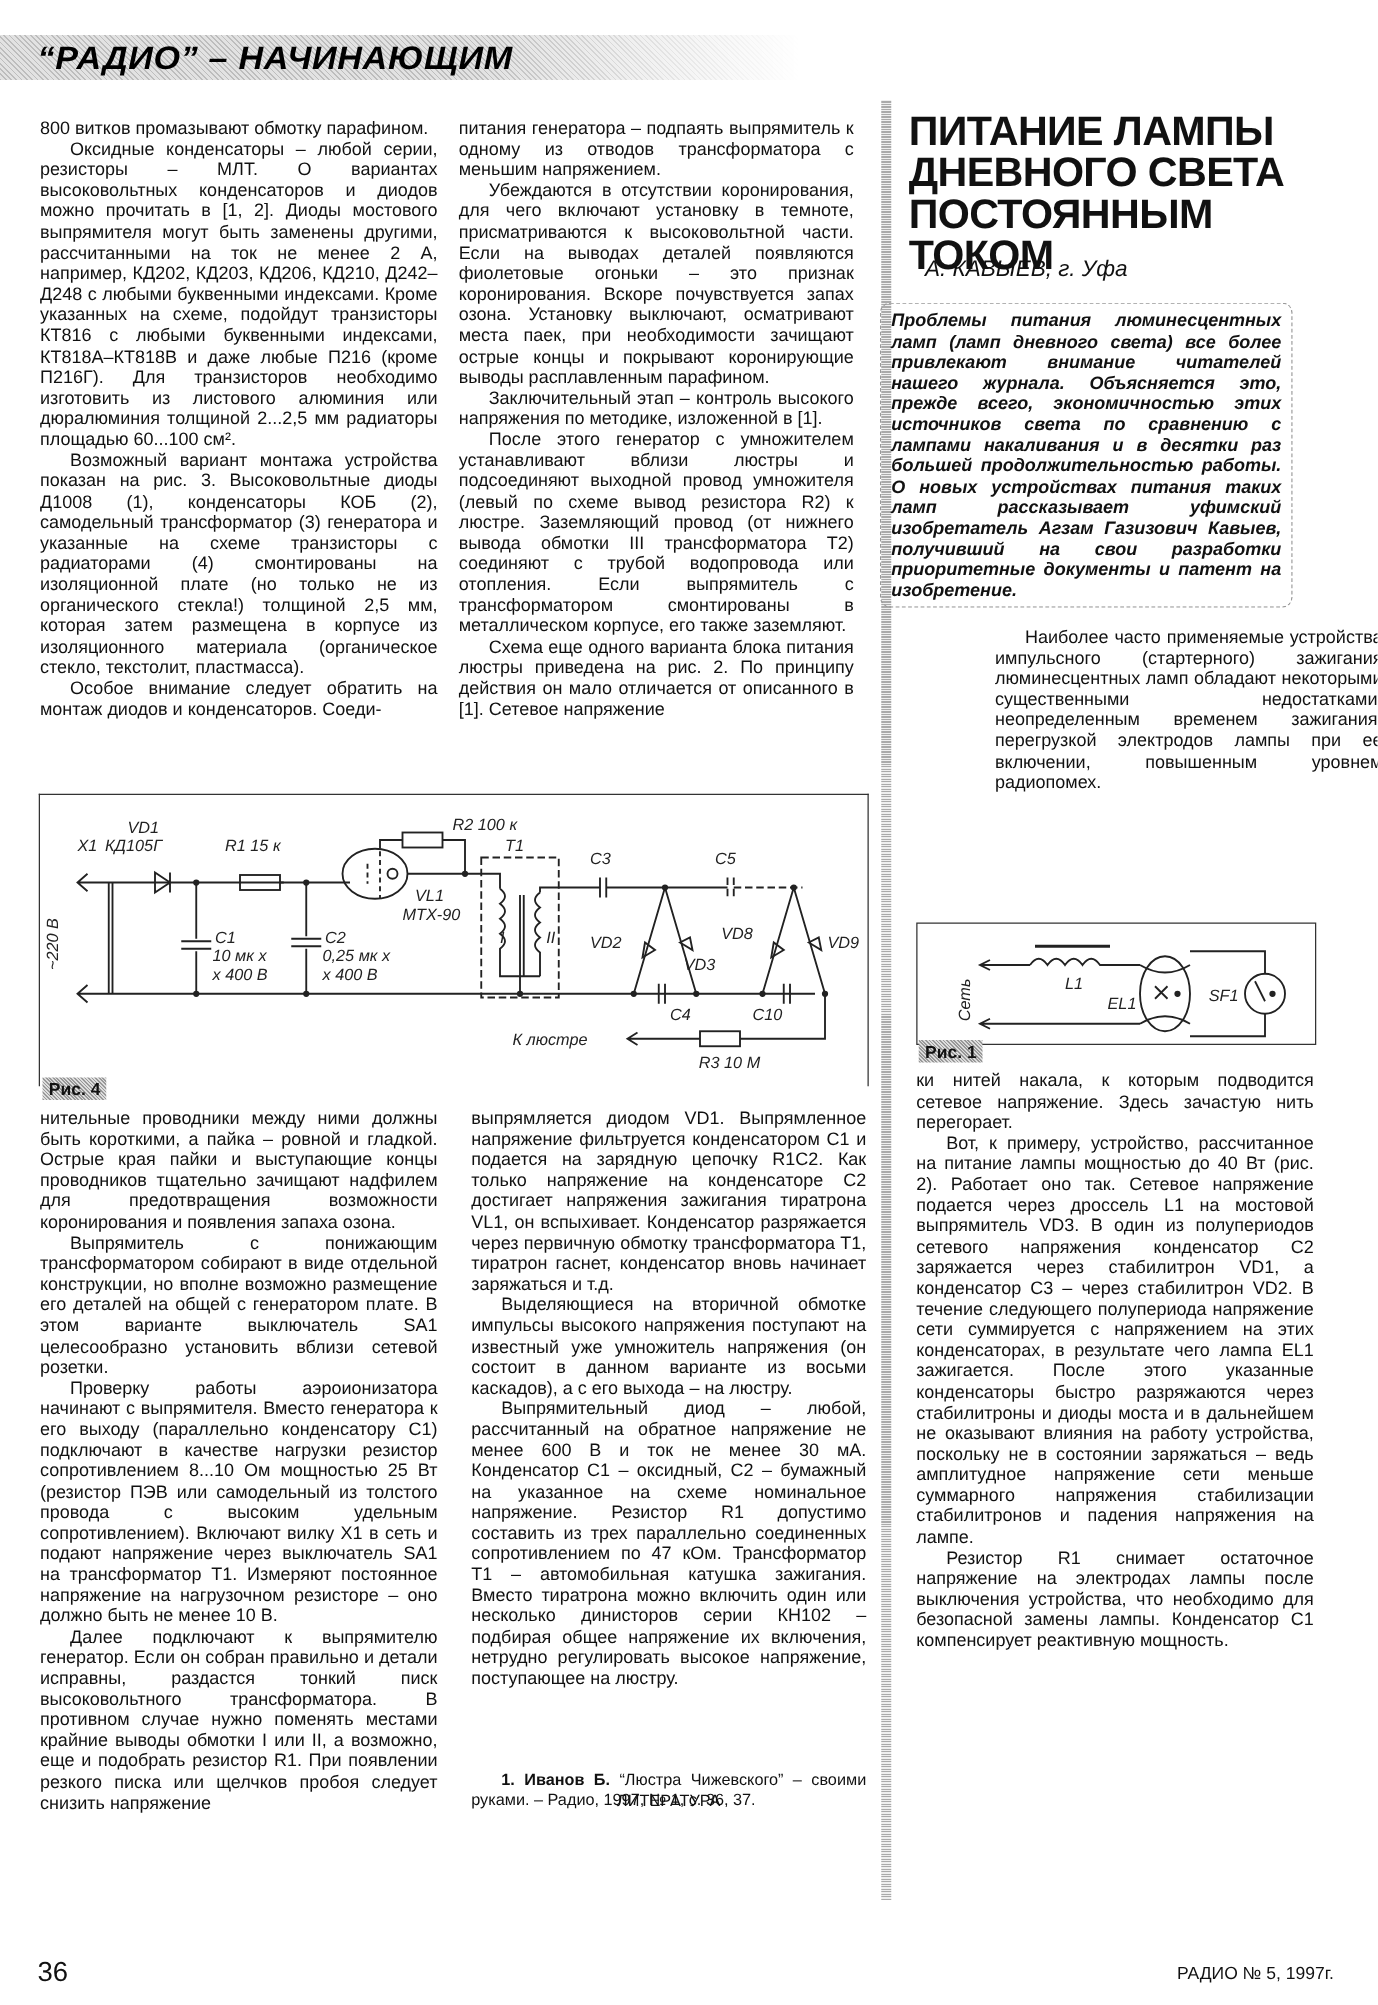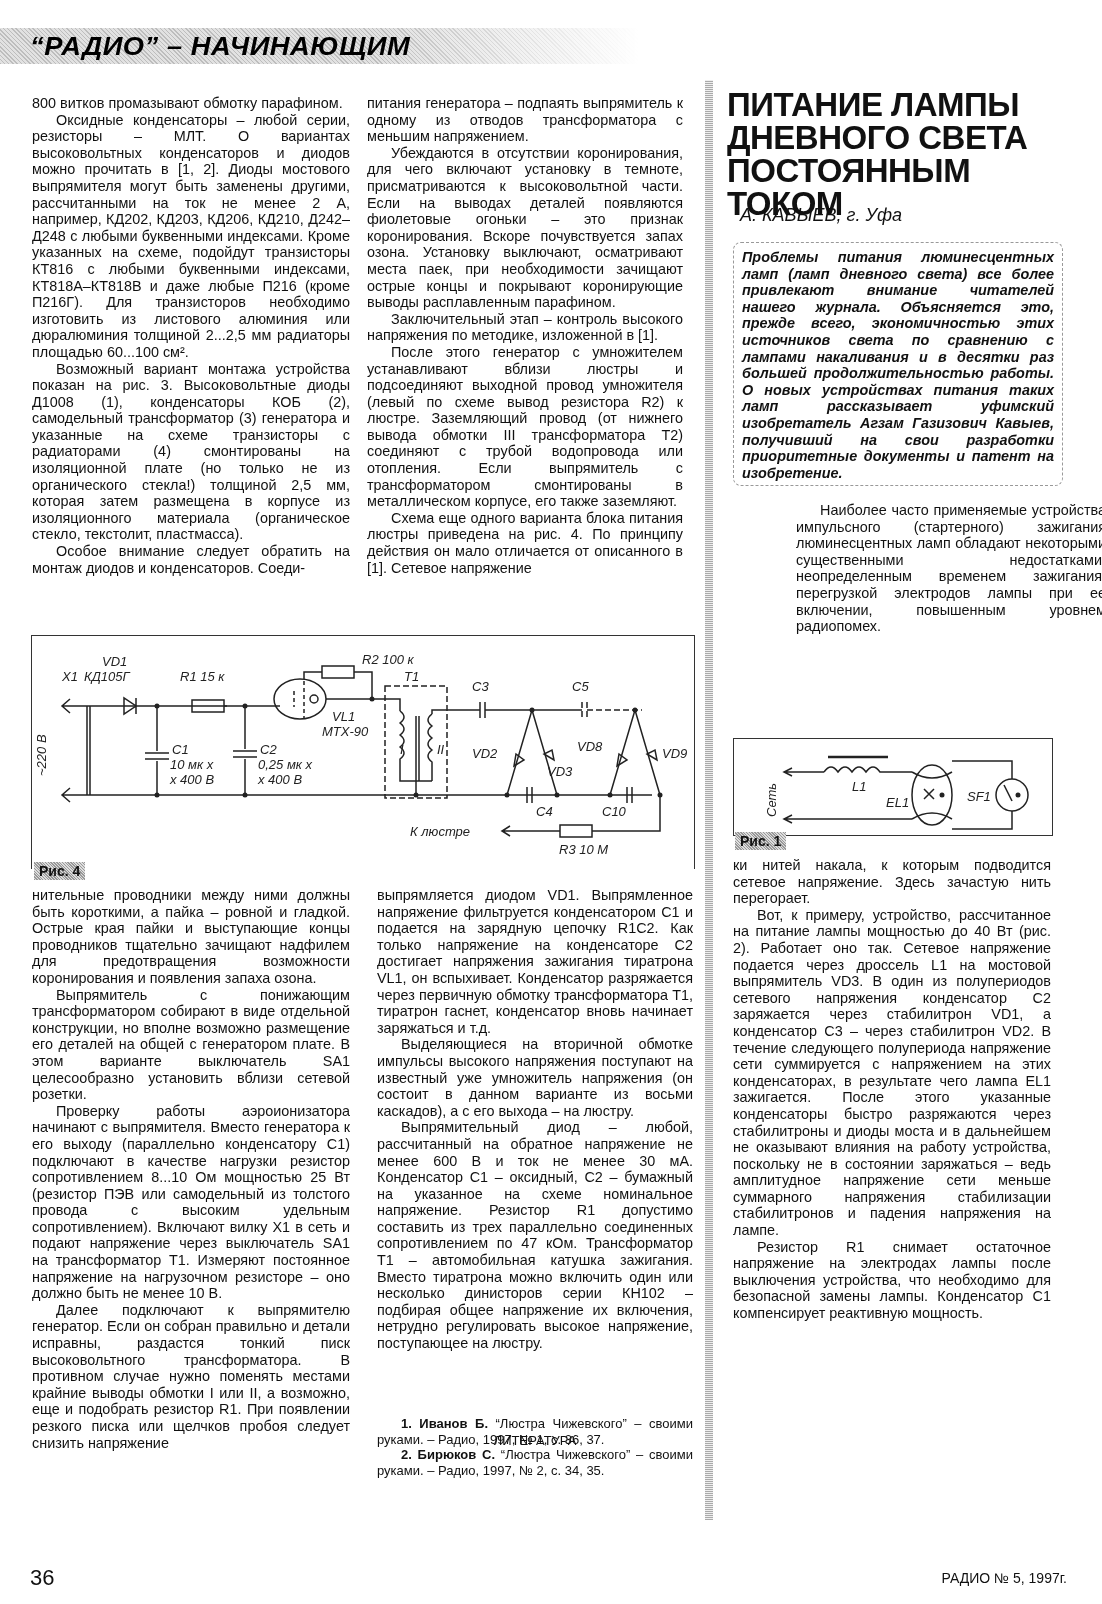--- a/index.html
+++ b/index.html
@@ -17,21 +17,21 @@
   .col p.noindent { text-indent:0; }
   #col1 { left:32px; top:95px; width:318px; }
   #col2 { left:367px; top:95px; width:316px; }
   #col1b { left:32px; top:887px; width:318px; }
   #col2b { left:377px; top:887px; width:316px; }
   .divider-v { position:absolute; left:705px; top:80px; width:8px; height:1440px;
     background: repeating-linear-gradient(0deg,#aaa 0 1px,#eee 1px 2px); }
   .art-title { position:absolute; left:727px; top:88px; width:360px; font-size:33px;
     line-height:33px; font-weight:bold; letter-spacing:-0.5px; }
   .art-author { position:absolute; left:740px; top:205px; font-size:18px; font-weight:normal; font-style:italic; }
-  .lead-box { position:absolute; left:733px; top:242px; width:312px; padding:6px 8px 4px 8px;
+  .lead-box { position:absolute; left:704px; top:242px; width:312px; padding:6px 8px 4px 8px;
     border:1px dashed #999; border-radius:8px; font-size:14.4px; line-height:16.6px;
     font-style:italic; font-weight:bold; text-align:justify; }
   #col3 { left:772px; top:502px; width:310px;margin-left:24px; }
   #col3b { left:733px; top:857px; width:318px; }
   .fig { position:absolute; border:1px solid #333; background:#fff; }
   #fig4 { left:31px; top:635px; width:662px; height:233px; border-bottom:none; }
   #fig1 { left:733px; top:738px; width:318px; height:96px; }
   .fig-label { position:absolute; font-weight:bold; font-size:14px; padding:1px 5px;
     background: repeating-linear-gradient(45deg,#999 0 1px,#ddd 1px 2px); }
   .lit-title { position:absolute; left:377px; top:1396px; width:316px; text-align:center; font-size:13px;margin-top:37px; }
@@ -51,21 +51,21 @@
   <p class="noindent">800 витков промазывают обмотку парафином.</p>
   <p>Оксидные конденсаторы – любой серии, резисторы – МЛТ. О вариантах высоковольтных конденсаторов и диодов можно прочитать в [1, 2]. Диоды мостового выпрямителя могут быть заменены другими, рассчитанными на ток не менее 2 А, например, КД202, КД203, КД206, КД210, Д242–Д248 с любыми буквенными индексами. Кроме указанных на схеме, подойдут транзисторы КТ816 с любыми буквенными индексами, КТ818А–КТ818В и даже любые П216 (кроме П216Г). Для транзисторов необходимо изготовить из листового алюминия или дюралюминия толщиной 2...2,5 мм радиаторы площадью 60...100 см².</p>
   <p>Возможный вариант монтажа устройства показан на рис. 3. Высоковольтные диоды Д1008 (1), конденсаторы КОБ (2), самодельный трансформатор (3) генератора и указанные на схеме транзисторы с радиаторами (4) смонтированы на изоляционной плате (но только не из органического стекла!) толщиной 2,5 мм, которая затем размещена в корпусе из изоляционного материала (органическое стекло, текстолит, пластмасса).</p>
   <p>Особое внимание следует обратить на монтаж диодов и конденсаторов. Соеди-</p>
 </div>
 <div class="col" id="col2">
   <p class="noindent">питания генератора – подпаять выпрямитель к одному из отводов трансформатора с меньшим напряжением.</p>
   <p>Убеждаются в отсутствии коронирования, для чего включают установку в темноте, присматриваются к высоковольтной части. Если на выводах деталей появляются фиолетовые огоньки – это признак коронирования. Вскоре почувствуется запах озона. Установку выключают, осматривают места паек, при необходимости зачищают острые концы и покрывают коронирующие выводы расплавленным парафином.</p>
   <p>Заключительный этап – контроль высокого напряжения по методике, изложенной в [1].</p>
   <p>После этого генератор с умножителем устанавливают вблизи люстры и подсоединяют выходной провод умножителя (левый по схеме вывод резистора R2) к люстре. Заземляющий провод (от нижнего вывода обмотки III трансформатора Т2) соединяют с трубой водопровода или отопления. Если выпрямитель с трансформатором смонтированы в металлическом корпусе, его также заземляют.</p>
-  <p>Схема еще одного варианта блока питания люстры приведена на рис. 4. По принципу действия он мало отличается от описанного в [1]. Сетевое напряжение</p>
+  <p>Схема еще одного варианта блока питания люстры приведена на рис. 2. По принципу действия он мало отличается от описанного в [1]. Сетевое напряжение</p>
 </div>
 
 <div class="fig" id="fig4">
   <svg width="662" height="233" viewBox="0 0 662 233">
     <g stroke="#222" stroke-width="1.5" fill="none">
 
       <path d="M38,63 L30,70 L38,77 M30,70 L195,70"></path>
       <path d="M38,152 L30,159 L38,166 M30,159 L620,159"></path>
       <path d="M55,70 L55,159 M58,70 L58,159"></path>
 
@@ -166,21 +166,20 @@
 </div>
 <div class="col" id="col2b">
   <p class="noindent">выпрямляется диодом VD1. Выпрямленное напряжение фильтруется конденсатором С1 и подается на зарядную цепочку R1C2. Как только напряжение на конденсаторе С2 достигает напряжения зажигания тиратрона VL1, он вспыхивает. Конденсатор разряжается через первичную обмотку трансформатора Т1, тиратрон гаснет, конденсатор вновь начинает заряжаться и т.д.</p>
   <p>Выделяющиеся на вторичной обмотке импульсы высокого напряжения поступают на известный уже умножитель напряжения (он состоит в данном варианте из восьми каскадов), а с его выхода – на люстру.</p>
   <p>Выпрямительный диод – любой, рассчитанный на обратное напряжение не менее 600 В и ток не менее 30 мА. Конденсатор С1 – оксидный, С2 – бумажный на указанное на схеме номинальное напряжение. Резистор R1 допустимо составить из трех параллельно соединенных сопротивлением по 47 кОм. Трансформатор Т1 – автомобильная катушка зажигания. Вместо тиратрона можно включить один или несколько динисторов серии КН102 – подбирая общее напряжение их включения, нетрудно регулировать высокое напряжение, поступающее на люстру.</p>
 </div>
 
 <div class="lit-title">ЛИТЕРАТУРА</div>
 <div class="lit">
   <p><b>1. Иванов Б.</b><span> “Люстра Чижевского” – своими руками. – Радио, 1997, № 1, с. 36, 37.</span></p>
-  <p><b>2. Бирюков С.</b><span> “Люстра Чижевского” – своими руками. – Радио, 1997, № 2, с. 34, 35.</span></p>
 </div>
 
 <div class="divider-v"></div>
 
 <div class="art-title">
   <div>ПИТАНИЕ ЛАМПЫ</div>
   <div>ДНЕВНОГО СВЕТА</div>
   <div>ПОСТОЯННЫМ ТОКОМ</div>
 </div>
 <div class="art-author">А. КАВЫЕВ, г. Уфа</div>

